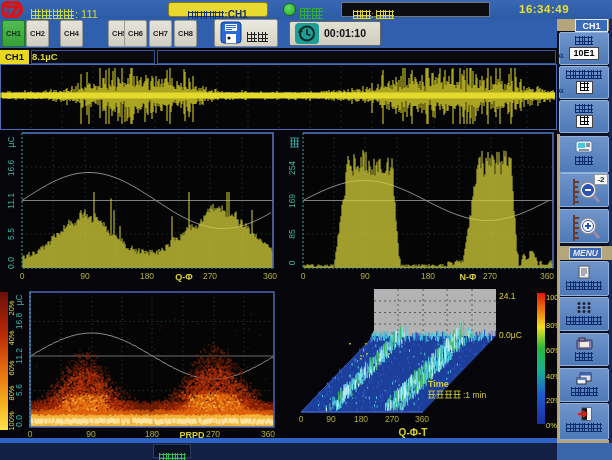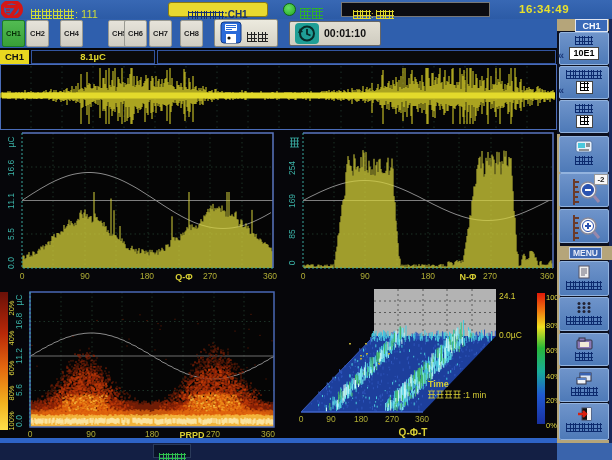--- a/index.html
+++ b/index.html
@@ -32,41 +32,41 @@
     <div class="abs" style="left:341px;top:2px;width:149px;height:15px;background:#0b0b10;border:1px solid #777;color:#e0d82c;padding:1px 0 0 11px"><i class="zh z9"></i><i class="zh z9"></i><span style="font-size:9px">: </span><i class="zh z9"></i><i class="zh z9"></i></div>
     <div class="abs" style="left:519px;top:3px;color:#e8e02c;font-size:11.5px;font-weight:bold;letter-spacing:0.5px">16:34:49</div>
     <div class="abs" style="left:0;top:19px;width:557px;height:29px;background:#2f5fad"></div>
     <div class="chbtn" style="left:2px;background:linear-gradient(#52bb52,#38a038);border-color:#1e7a26;color:#073007">CH1</div>
     <div class="chbtn" style="left:26px">CH2</div>
     <div class="chbtn" style="left:60px">CH3</div>
     <div class="chbtn" style="left:60px">CH4</div>
     <div class="chbtn" style="left:108px">CH5</div>
     <div class="chbtn" style="left:124px">CH6</div>
     <div class="chbtn" style="left:149px">CH7</div>
-    <div class="chbtn" style="left:180px">CH8</div>
+    <div class="chbtn" style="left:174px">CH8</div>
     <div class="abs" style="left:214px;top:19px;width:64px;height:28px;background:linear-gradient(#eceade,#d5d2c5);border:1px solid #8a8a80;border-radius:2px"></div>
 <svg class="abs" style="left:218px;top:21px" width="26" height="24" viewBox="0 0 26 24">
 <rect x="3" y="1" width="20" height="21" rx="3" fill="#2a6ad8" stroke="#123a88"></rect>
 <rect x="7" y="3" width="12" height="7" rx="1" fill="#fff"></rect>
 <path d="M8 4.5H18 M8 6.5H18 M8 8.5H14" stroke="#2a6ad8" stroke-width="1"></path>
 <rect x="8" y="13" width="10" height="9" fill="#fff"></rect>
 <circle cx="11" cy="17" r="1.6" fill="#111"></circle>
 </svg>
     <div class="abs" style="left:247px;top:27px;color:#222"><i class="zh z10"></i><i class="zh z10"></i></div>
     <div class="abs" style="left:289px;top:21px;width:92px;height:25px;background:linear-gradient(#e2dfd3,#cfccc0);border:1px solid #666;border-radius:2px"></div>
 <svg class="abs" style="left:294px;top:23px" width="26" height="21" viewBox="0 0 26 21">
 <rect x="1" y="0" width="24" height="21" rx="4" fill="#1f9e96"></rect>
 <circle cx="13" cy="10.5" r="7" fill="none" stroke="#072a28" stroke-width="2"></circle>
 <path d="M13 6V11L16.5 12.5" stroke="#072a28" stroke-width="1.8" fill="none"></path>
 <path d="M6 5 L4 10 L9 9 Z" fill="#072a28"></path>
 </svg>
     <div class="abs" style="left:324px;top:27px;color:#111;font-size:10.5px;font-weight:bold">00:01:10</div>
     <div class="abs" style="left:0;top:48px;width:557px;height:390px;background:#06060a"></div>
     <div class="abs" style="left:0;top:50px;width:29px;height:14px;background:#e8d820;color:#111;font-size:9.5px;font-weight:bold;text-align:center;line-height:14px">CH1</div>
-    <div class="abs" style="left:31px;top:50px;width:124px;height:14px;background:#0a0a0a;border:1px solid #3355a0;color:#e0d82c;font-size:9.5px;font-weight:bold;text-align:center;line-height:12px">8.1µC</div>
+    <div class="abs" style="left:31px;top:50px;width:124px;height:14px;background:#0a0a0a;border:1px solid #3355a0;color:#e0d82c;font-size:9.5px;font-weight:bold;text-align:left;line-height:12px">8.1µC</div>
     <div class="abs" style="left:157px;top:50px;width:399px;height:14px;background:#0a0a0a;border:1px solid #3355a0"></div>
     <svg class="abs" style="left:0;top:64px" width="557" height="66" viewBox="0 0 557 66">
       <rect x="0" y="0" width="557" height="66" fill="#050505" stroke="#4a6cb8" stroke-width="2"></rect>
       <path d="M31 2V64" stroke="#1c3129" stroke-width="1" stroke-dasharray="1.5,4" fill="none"></path>
       <path d="M62 2V64" stroke="#1c3129" stroke-width="1" stroke-dasharray="1.5,4" fill="none"></path>
       <path d="M93 2V64" stroke="#1c3129" stroke-width="1" stroke-dasharray="1.5,4" fill="none"></path>
       <path d="M124 2V64" stroke="#1c3129" stroke-width="1" stroke-dasharray="1.5,4" fill="none"></path>
       <path d="M155 2V64" stroke="#1c3129" stroke-width="1" stroke-dasharray="1.5,4" fill="none"></path>
       <path d="M186 2V64" stroke="#1c3129" stroke-width="1" stroke-dasharray="1.5,4" fill="none"></path>
       <path d="M217 2V64" stroke="#1c3129" stroke-width="1" stroke-dasharray="1.5,4" fill="none"></path>
@@ -255,21 +255,21 @@
 </svg></div>
     <div class="abs" style="left:594px;top:174px;width:14px;height:11px;background:#f8f8f8;border:1px solid #999;color:#222;font-size:8px;font-weight:bold;text-align:center;line-height:10px">-2</div>
     <div class="sbtn" style="top:209px;height:34px"><svg width="36" height="30" viewBox="0 0 36 30" style="margin-top:3px">
 <path d="M8 2V28 M8 5H13 M8 10H12 M8 15H13 M8 20H12 M8 25H13" stroke="#6b3a28" stroke-width="2" fill="none"></path>
 <circle cx="22" cy="13" r="8" fill="#f4f4f4" stroke="#889" stroke-width="1.5"></circle>
 <path d="M28 19 L33 25" stroke="#98a" stroke-width="3"></path>
 <circle cx="22" cy="13" r="5.5" fill="#fff" stroke="#2a52b0"></circle>
 <path d="M19 13H25 M22 10V16" stroke="#2a52b0" stroke-width="2"></path>
 </svg></div>
     <div class="abs" style="left:557px;top:246px;width:55px;height:14px;background:#b5a57a"></div>
-    <div class="abs" style="left:569px;top:247px;width:33px;height:12px;background:#3f68b2;border:1px solid #c8d4ea;color:#e8ecf8;font-size:8.5px;font-weight:bold;text-align:center;line-height:11px;">MENU</div>
+    <div class="abs" style="left:569px;top:247px;width:33px;height:12px;background:#3f68b2;border:1px solid #c8d4ea;color:#e8ecf8;font-size:8.5px;font-weight:bold;text-align:center;line-height:11px;font-style:italic">MENU</div>
     <div class="sbtn" style="top:261px;height:35px"><svg width="16" height="14" viewBox="0 0 16 14" style="margin-top:3px">
 <rect x="3" y="1" width="10" height="12" fill="#f0f0f0" stroke="#556"></rect>
 <path d="M5 4h6 M5 6h6 M5 8h6 M5 10h4" stroke="#667" stroke-width="1"></path>
       </svg><div><i class="zh z9"></i><i class="zh z9"></i><i class="zh z9"></i><i class="zh z9"></i></div></div>
     <div class="sbtn" style="top:297px;height:34px"><svg width="16" height="13" viewBox="0 0 16 13" style="margin-top:3px">
 <circle cx="3" cy="2.5" r="1.5" fill="#223"></circle>
         <circle cx="8" cy="2.5" r="1.5" fill="#223"></circle>
         <circle cx="13" cy="2.5" r="1.5" fill="#223"></circle>
 <circle cx="3" cy="6.5" r="1.5" fill="#223"></circle>
         <circle cx="8" cy="6.5" r="1.5" fill="#223"></circle>

